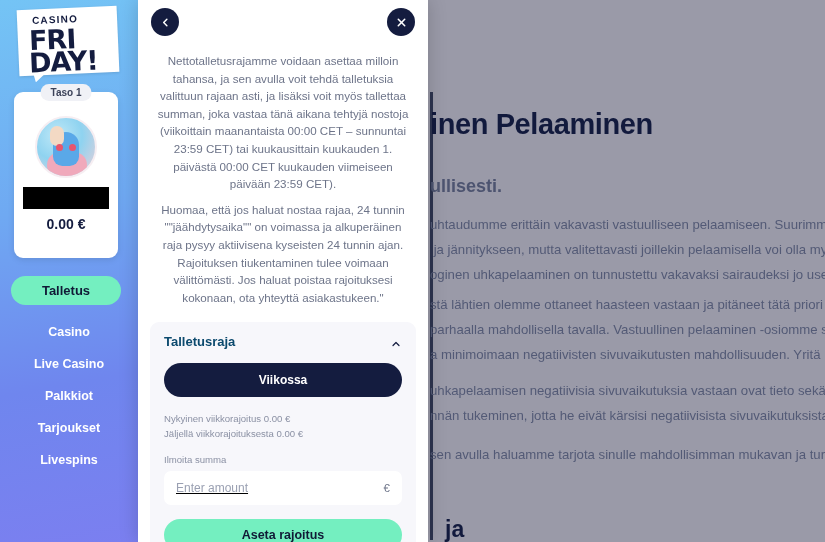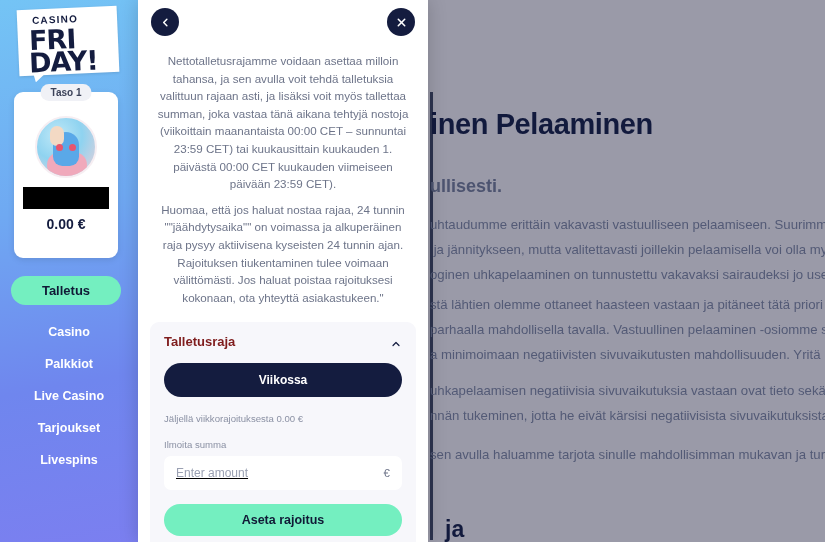--- a/index.html
+++ b/index.html
@@ -256,21 +256,21 @@
     margin-top: 16px;
     background: #f7f7fb;
     border-radius: 9px;
     padding: 12px 14px 16px 14px;
   }
   .panel-head {
     display: flex; align-items: center; justify-content: space-between;
     cursor: pointer;
   }
   .panel-title {
-    font-size: 13px; font-weight: 700; color: #7f1d1d;
+    font-size: 13px; font-weight: 700; color: #0c4a6e;
   }
   .chev { width: 12px; height: 12px; color: #141c3f; }
 
   .toggle-row {
     display: flex; gap: 8px;
     margin-top: 14px;
     align-items: center;
   }
   .toggle-btn {
     flex: 1;
@@ -372,22 +372,22 @@
         <div class="eye-r"></div>
       </div>
       <div class="name-redact"></div>
       <div class="balance">0.00 €</div>
     </div>
 
     <button class="deposit-btn">Talletus</button>
 
     <nav class="nav">
       <a class="nav-item">Casino</a>
+      <a class="nav-item">Live Casino</a>
       <a class="nav-item">Palkkiot</a>
-      <a class="nav-item">Live Casino</a>
       <a class="nav-item">Tarjoukset</a>
       <a class="nav-item">Livespins</a>
     </nav>
   </aside>
 
   <div class="modal">
 
     <div class="modal-header">
       <button class="hdr-btn back">
         <span>
@@ -422,20 +422,21 @@
                 <polyline points="6 15 12 9 18 15"></polyline>
               </svg>
           </span>
         </div>
 
         <div class="toggle-row">
           <button class="toggle-btn active">Viikossa</button>
         </div>
 
         <div class="stat-lines">
+          <div class="stat-line">Nykyinen viikkorajoitus 0.00 €</div>
           <div class="stat-line">Jäljellä viikkorajoituksesta 0.00 €</div>
         </div>
 
         <div class="field-label">Ilmoita summa</div>
 
         <div class="input-wrap">
           <input class="amount-input" type="text" placeholder="Enter amount" style="">
           <span class="euro">€</span>
         </div>
 

